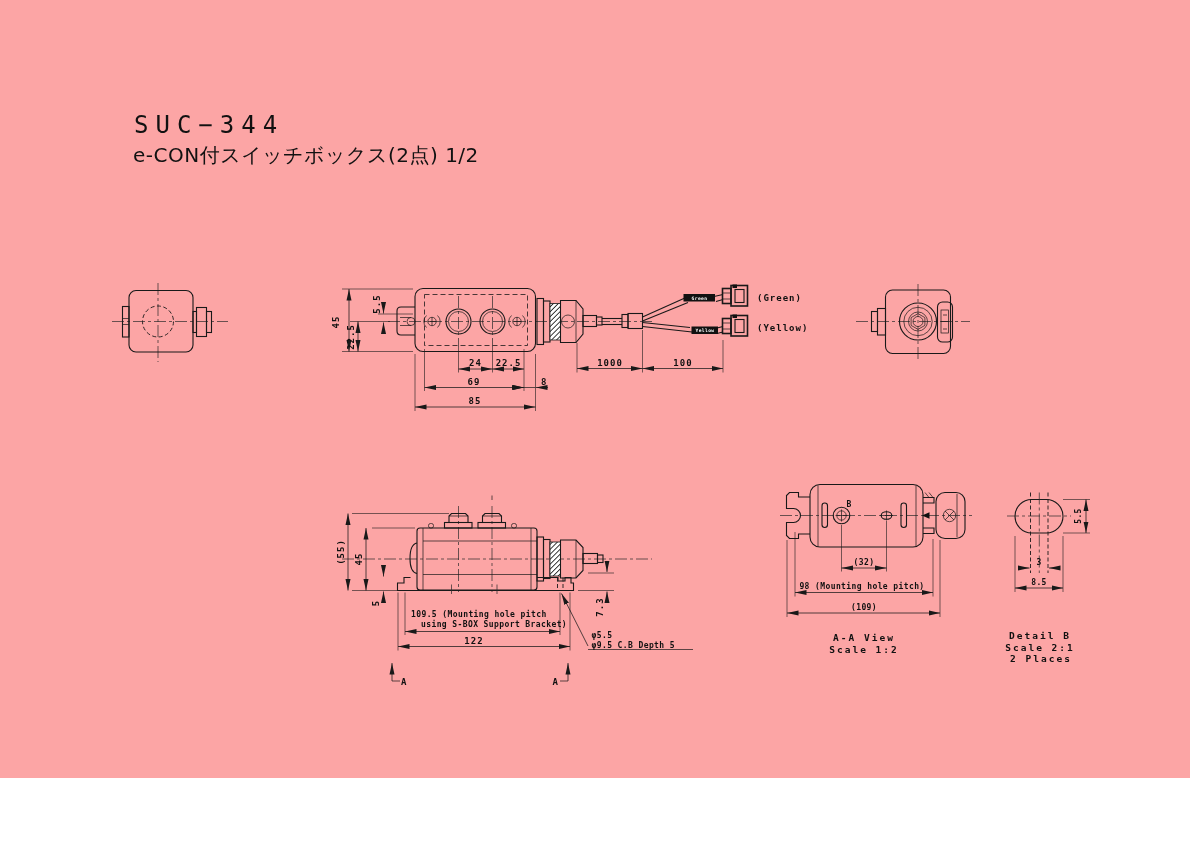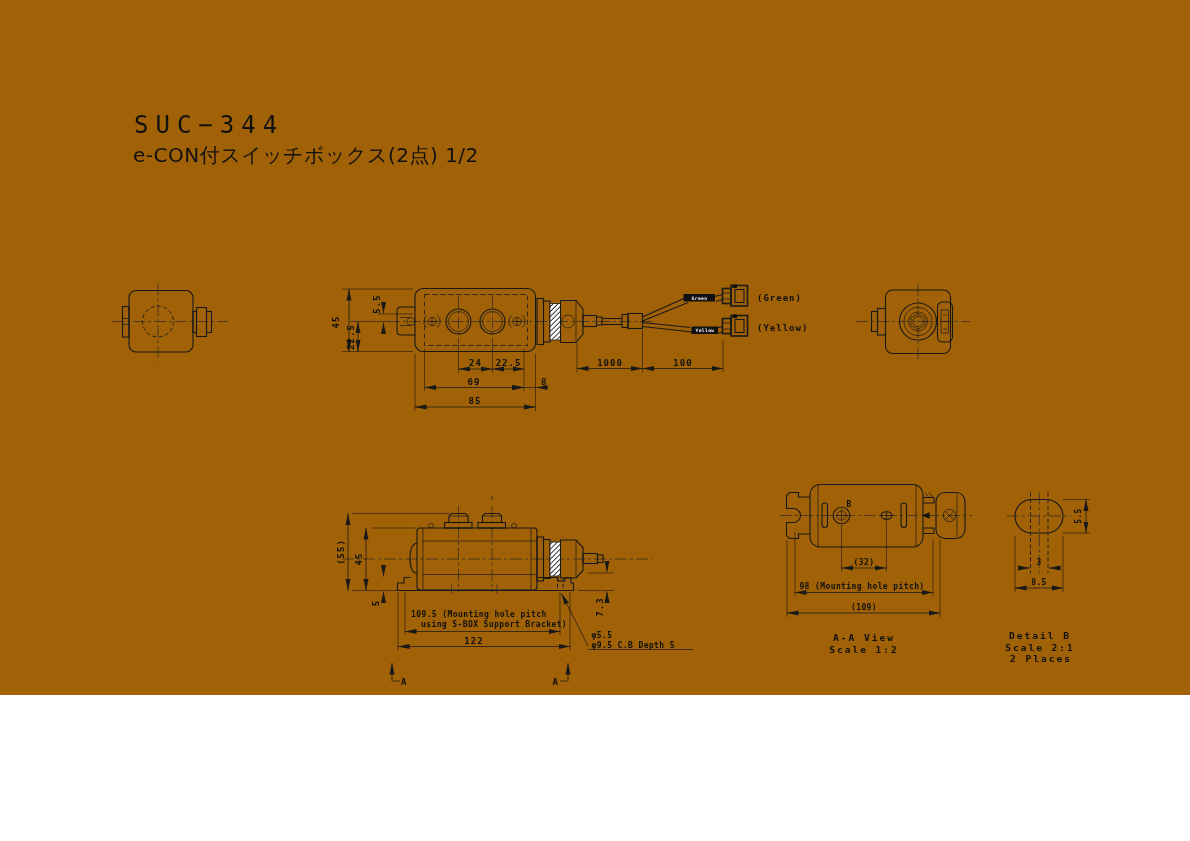--- a/index.html
+++ b/index.html
@@ -1,16 +1,16 @@
 <!DOCTYPE html>
 <html><head>
 <meta charset="utf-8">
 <style>
   html,body{margin:0;padding:0;background:#fff;}
-  #sheet{position:relative;width:1190px;height:695px;background:#a16207;overflow:hidden;}
+  #sheet{position:relative;width:1190px;height:778px;background:#fca5a5;overflow:hidden;}
   svg{display:block;}
   .ol{stroke:#191919;stroke-width:1.1;fill:none;}
   .ol2{stroke:#191919;stroke-width:1.6;fill:none;}
   .thin{stroke:#191919;stroke-width:.7;fill:none;}
   .ext{stroke:#191919;stroke-width:.6;fill:none;}
   .cl{stroke:#2a2a2a;stroke-width:.7;fill:none;stroke-dasharray:12 3 3 3;}
   .hid{stroke:#191919;stroke-width:.9;fill:none;stroke-dasharray:4 2.5;}
   .dash{stroke:#191919;stroke-width:.8;fill:none;stroke-dasharray:5 3;}
   .dm{stroke:#191919;stroke-width:.75;fill:none;marker-start:url(#ar);marker-end:url(#ar);}
   .dme{stroke:#191919;stroke-width:.75;fill:none;marker-end:url(#ar);}

